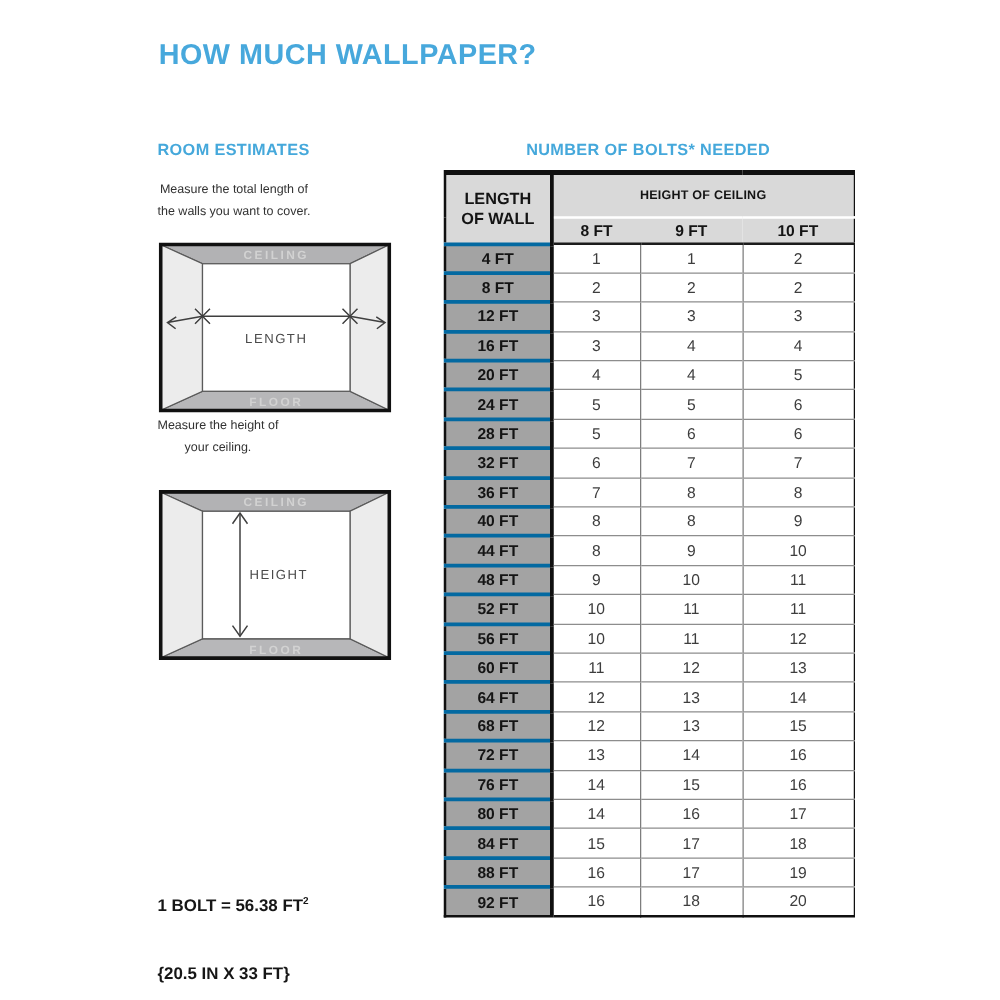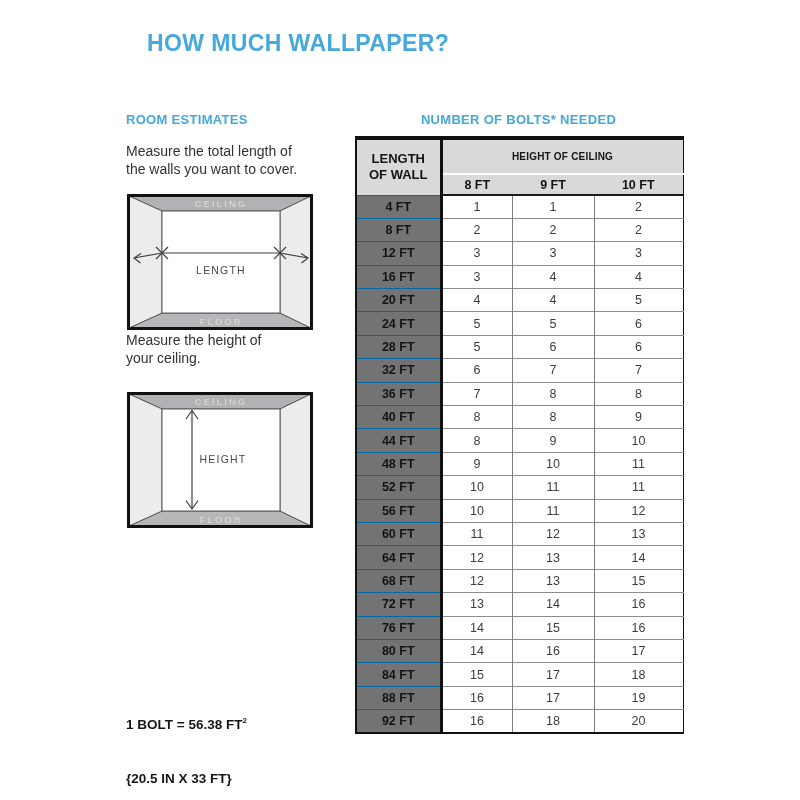--- a/index.html
+++ b/index.html
@@ -13,40 +13,40 @@
     overflow: hidden;
   }
   .page-title {
     position: absolute;
     left: 127px; top: 30px;
     font-size: 23px;
     font-weight: bold;
     letter-spacing: 0.4px;
     color: #47a8dc;
     white-space: nowrap;
-    margin-left: 20px;
   }
   .section-heading {
     position: absolute;
     font-size: 13px;
     font-weight: bold;
     letter-spacing: 0.3px;
     color: #45a8db;
     white-space: nowrap;
     text-align: center;
   }
   #room-estimates-heading { left: 126px; top: 112px; }
   #table-heading { left: 355px; top: 112px; width: 327px; text-align: center; }
   .body-para {
     position: absolute;
     left: 126px;
-    font-size: 14px;
+    font-size: 10px;
     line-height: 17.5px;
     color: #323232;
     white-space: pre-line;
+    text-align: center;
   }
   #para1 { top: 143px; }
   #para2 { top: 332px; }
   #para3 { top: 546px; }
   .bold-note {
     position: absolute;
     left: 126px;
     font-size: 13.5px;
     font-weight: bold;
     line-height: 18px;
@@ -102,23 +102,23 @@
   }
   .sub-header {
     background: #d9d9d9;
     height: 21px;
     font-size: 12.5px;
     font-weight: bold;
     color: #141414;
     border-bottom: 2px solid #1c1c1c;
   }
   .wall-cell {
-    background: #737373;
+    background: #a3a3a3;
     border-right: 3px solid #101010;
-    border-top: 1px solid #0369a1;
+    border-top: 3px solid #0369a1;
     font-weight: bold;
     color: #141414;
     height: 23.4px;
   }
   .val-cell {
     background: #ffffff;
     border-top: 1px solid #8d8d8d;
     color: #3d3d3d;
     height: 23.4px;
   }

